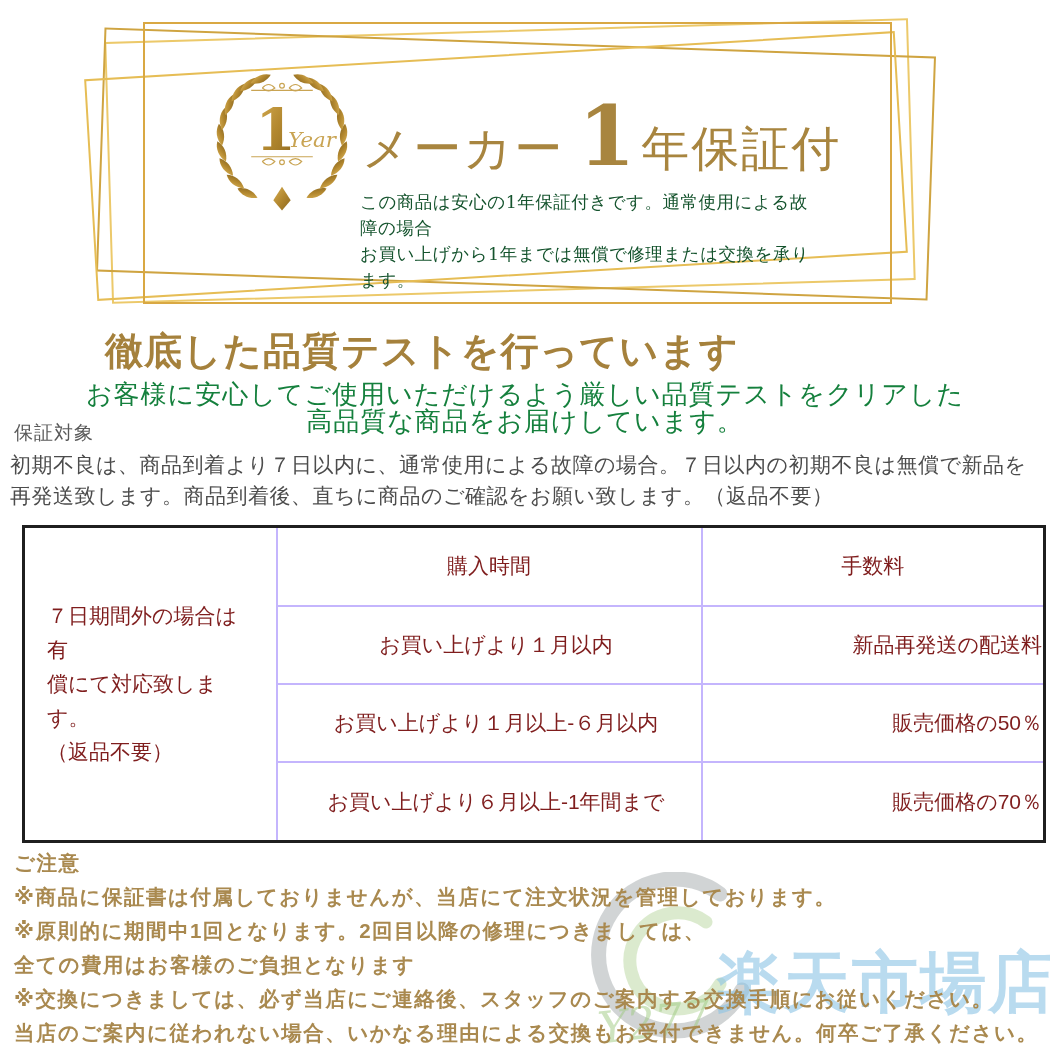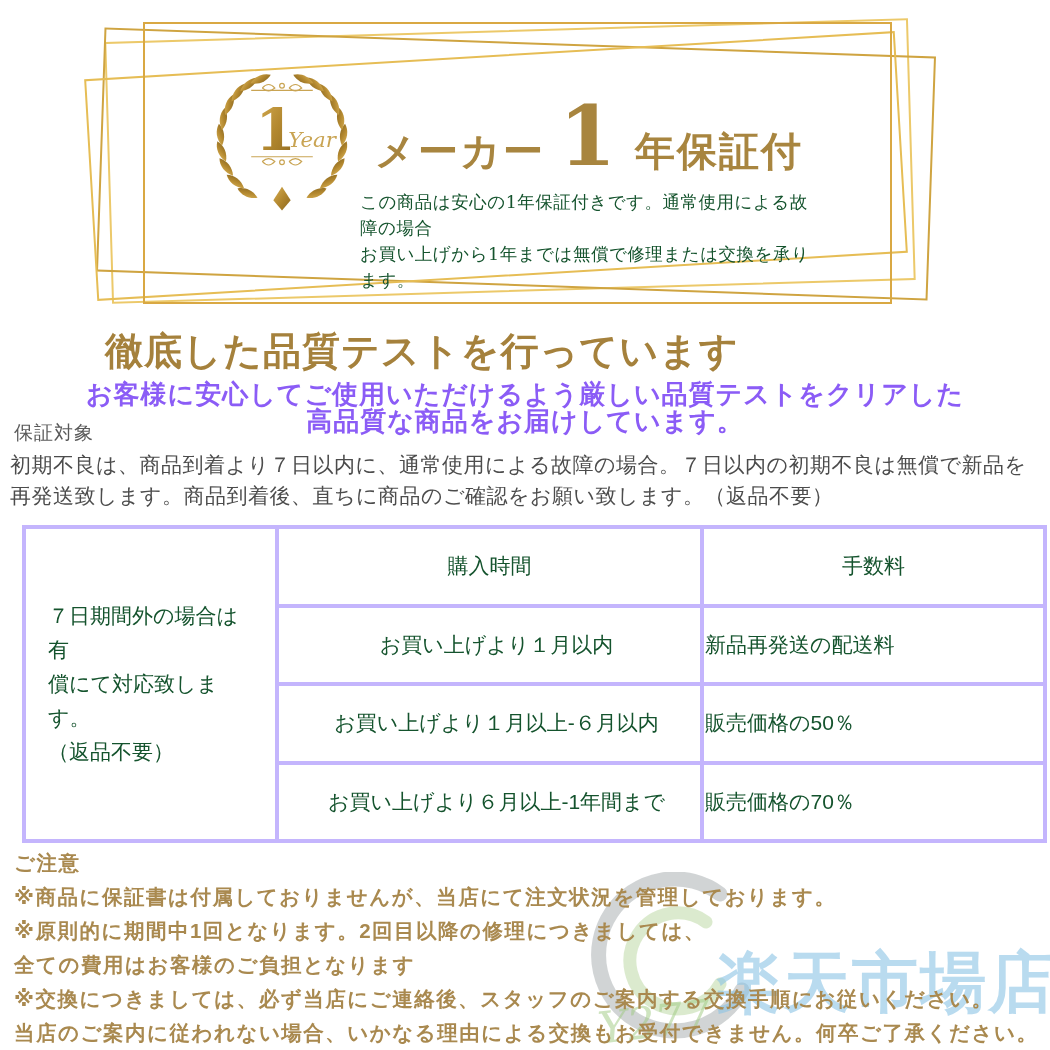--- a/index.html
+++ b/index.html
@@ -17,64 +17,64 @@
   .fr2{left:108px;top:30px;width:800px;height:258px;border:2px solid #ecc96a;transform:rotate(-1.7deg);}
   .fr3{left:100px;top:42px;width:828px;height:240px;border:2px solid #cfa441;transform:rotate(2deg);}
   .fr4{left:90px;top:55px;width:808px;height:218px;border:2px solid #e6bd55;transform:rotate(-3.4deg);}
 
   .wreath{position:absolute;left:196px;top:62px;width:172px;height:150px;}
 
   .banner-title{
     position:absolute;left:362px;top:88px;width:560px;
     color:#a8853f;white-space:nowrap;letter-spacing:2px;
   }
-  .banner-title .t-sm{font-size:40px;font-weight:700;margin-left:13px;}
+  .banner-title .t-sm{font-size:48px;font-weight:400;}
   .banner-title .t-big{font-size:82px;font-weight:600;margin:0 4px 0 14px;}
   .banner-desc{
     position:absolute;left:360px;top:189px;width:460px;
     font-size:17.5px;line-height:26px;color:#14532d;letter-spacing:0.5px;
   }
 
   
   .q-heading{
     position:absolute;left:0;top:326px;width:844px;text-align:center;
     font-size:38px;font-weight:700;color:#a5813c;letter-spacing:1px;
   }
   .q-sub{
     position:absolute;left:0;top:381px;width:1050px;text-align:center;
-    font-size:26px;font-weight:700;color:#8b5cf6;line-height:27px;letter-spacing:1px;
+    font-size:26px;font-weight:400;color:#15803d;line-height:27px;letter-spacing:1px;
   }
 
   
   .w-label{
     position:absolute;left:14px;top:420px;
     font-size:19px;color:#595959;letter-spacing:1px;
   }
   .w-para{
     position:absolute;left:10px;top:449px;width:1036px;
     font-size:21px;font-weight:500;color:#4c4c4c;line-height:31px;letter-spacing:0.5px;
   }
 
   
   table.fee-table{
     position:absolute;left:22px;top:525px;width:1021px;height:318px;
     border-collapse:collapse;table-layout:fixed;
   }
   table.fee-table td,table.fee-table th{
-    border:4px solid #c4b5fd;font-weight:400;
-    font-size:21px;color:#14532d;background:#ffffff;
+    border:2px solid #c4b5fd;font-weight:400;
+    font-size:21px;color:#7f1d1d;background:#ffffff;
   }
   table.fee-table{border:3px solid #1f1f1f;}
   .col-side{width:253px;}
   .col-period{width:425px;}
   .col-fee{width:343px;}
   td.side-cell{padding:16px 22px;line-height:34px;font-size:21.5px;color:#3d3d3d;}
   th.head-cell{text-align:center;font-weight:400;}
   td.period-cell{text-align:center;padding-left:15px;}
-  td.fee-cell{text-align:left;}
+  td.fee-cell{text-align:right;}
 
   
   .notes{
     position:absolute;left:14px;top:846px;width:1036px;z-index:2;
     font-size:20.5px;font-weight:700;color:#a9894f;
     line-height:34px;letter-spacing:1.5px;
   }
 
   
   .wm-logo{position:absolute;left:570px;top:872px;z-index:1;opacity:0.6;}

